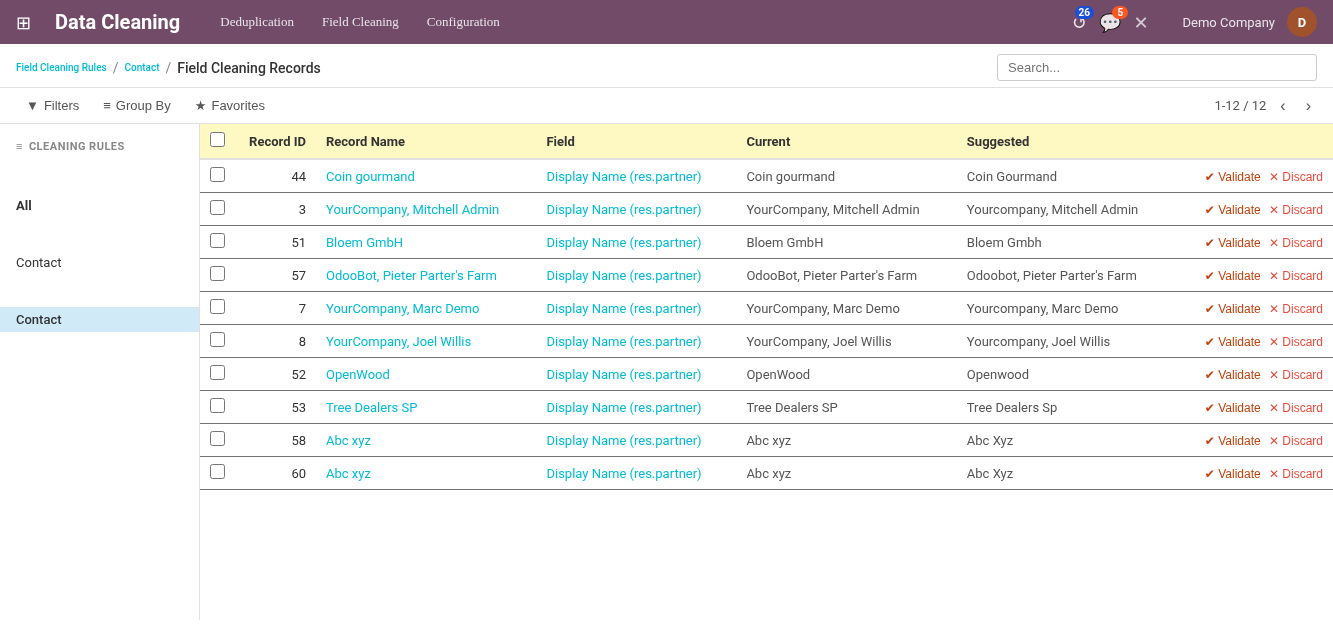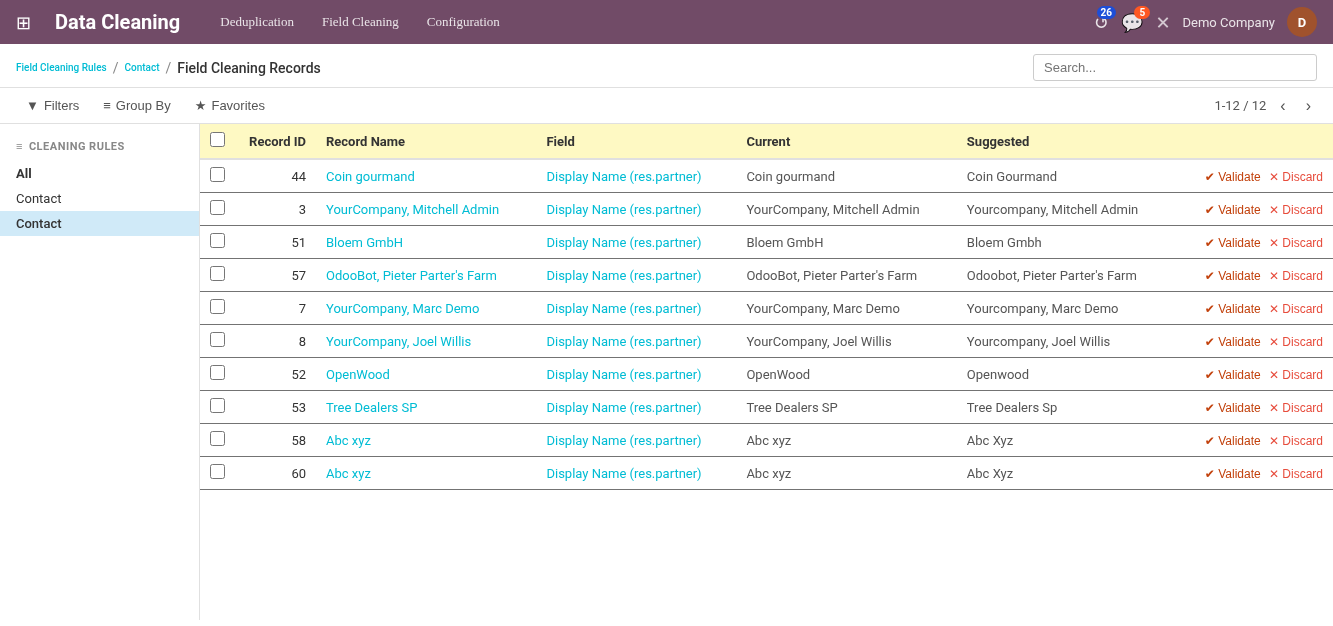--- a/index.html
+++ b/index.html
@@ -64,20 +64,21 @@
       border-radius: 8px;
       padding: 1px 4px;
       min-width: 16px;
       text-align: center;
     }
     .badge.orange { background: #FF5722; }
     .top-nav-user {
       color: rgba(255,255,255,0.85);
       font-size: 13px;
       cursor: pointer;
+      margin-left: 22px;
     }
     .top-nav-avatar {
       width: 30px;
       height: 30px;
       border-radius: 50%;
       background: #a0522d;
       display: flex;
       align-items: center;
       justify-content: center;
       color: #fff;
@@ -108,21 +109,21 @@
       color: #333;
       font-size: 14px;
       font-weight: 500;
     }
     .search-bar {
       margin-left: auto;
       border: 1px solid #ccc;
       border-radius: 3px;
       padding: 5px 10px;
       font-size: 13px;
-      width: 284px;
+      width: 320px;
       color: #aaa;
     }
 
     
     .toolbar {
       display: flex;
       align-items: center;
       padding: 6px 16px;
       gap: 12px;
       border-bottom: 1px solid #e0e0e0;
@@ -182,20 +183,21 @@
       font-weight: 700;
       color: #888;
       text-transform: uppercase;
       letter-spacing: 0.5px;
     }
     .sidebar-item {
       padding: 5px 16px;
       cursor: pointer;
       font-size: 13px;
       color: #333;
+      margin-top: 32px;
     }
     .sidebar-item.active {
       background: #D0EAF8;
       color: #333;
       font-weight: 500;
     }
     .sidebar-item.bold { font-weight: 700; }
 
     
     .table-area {

